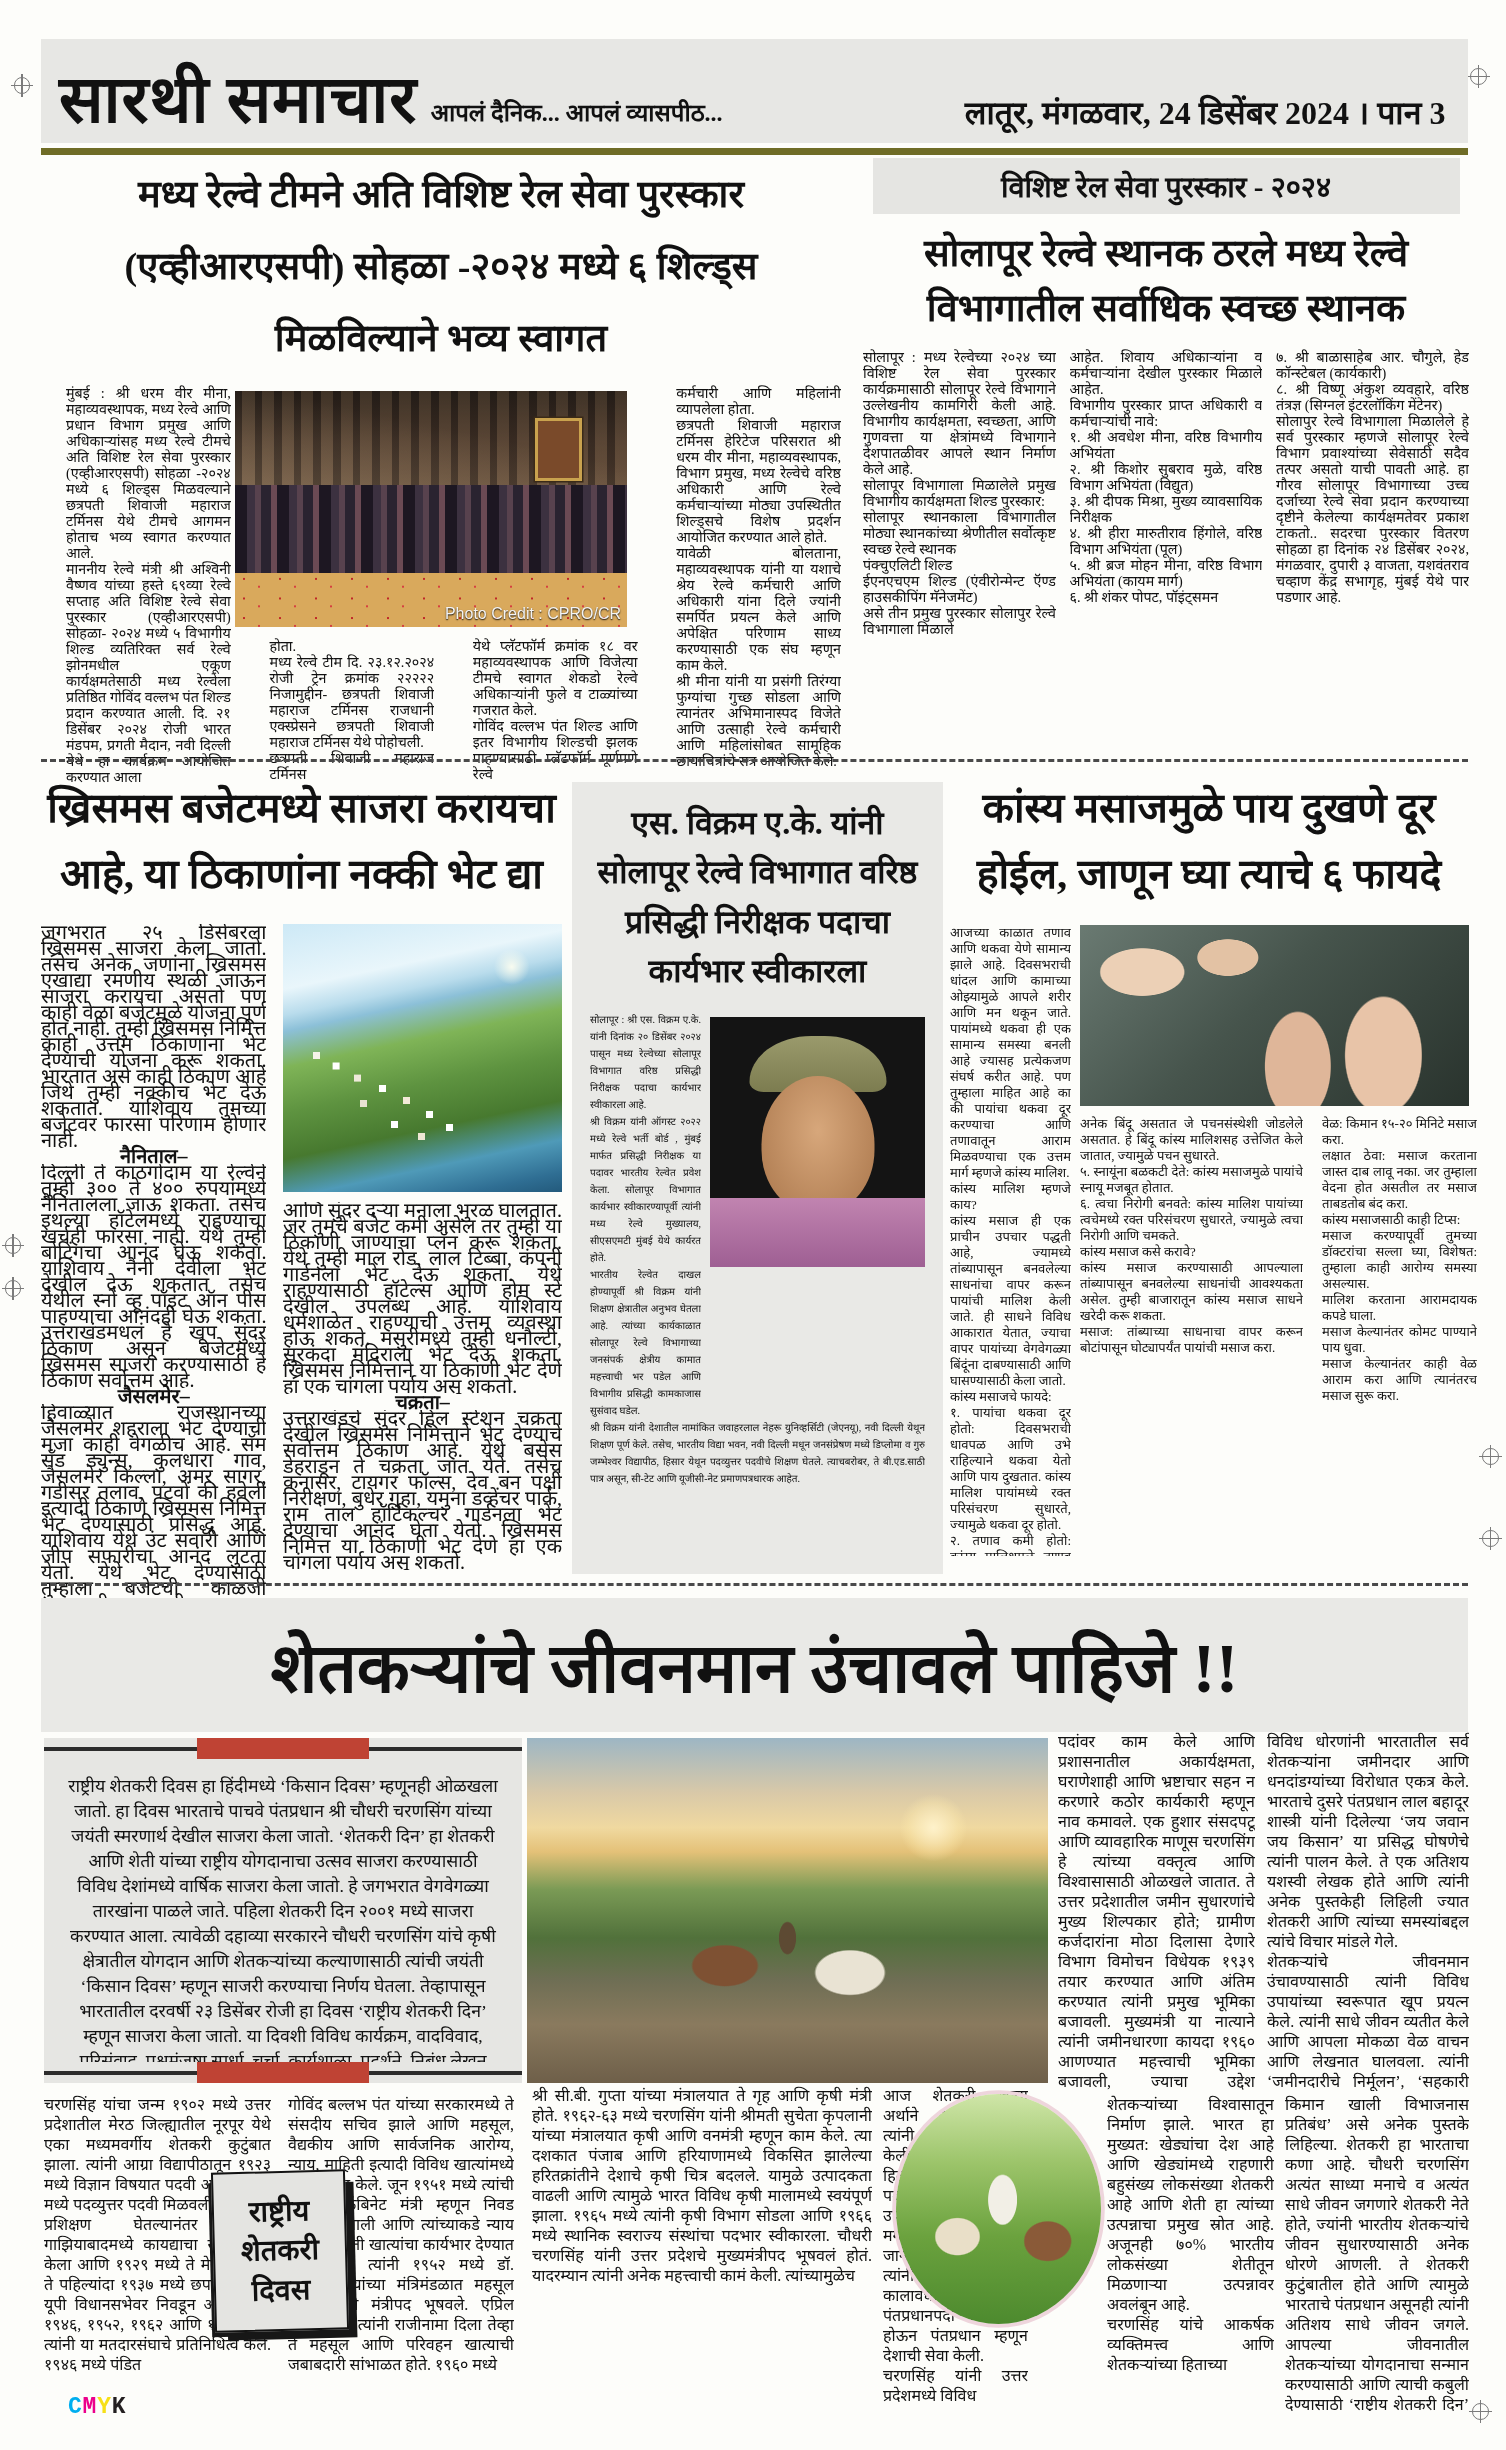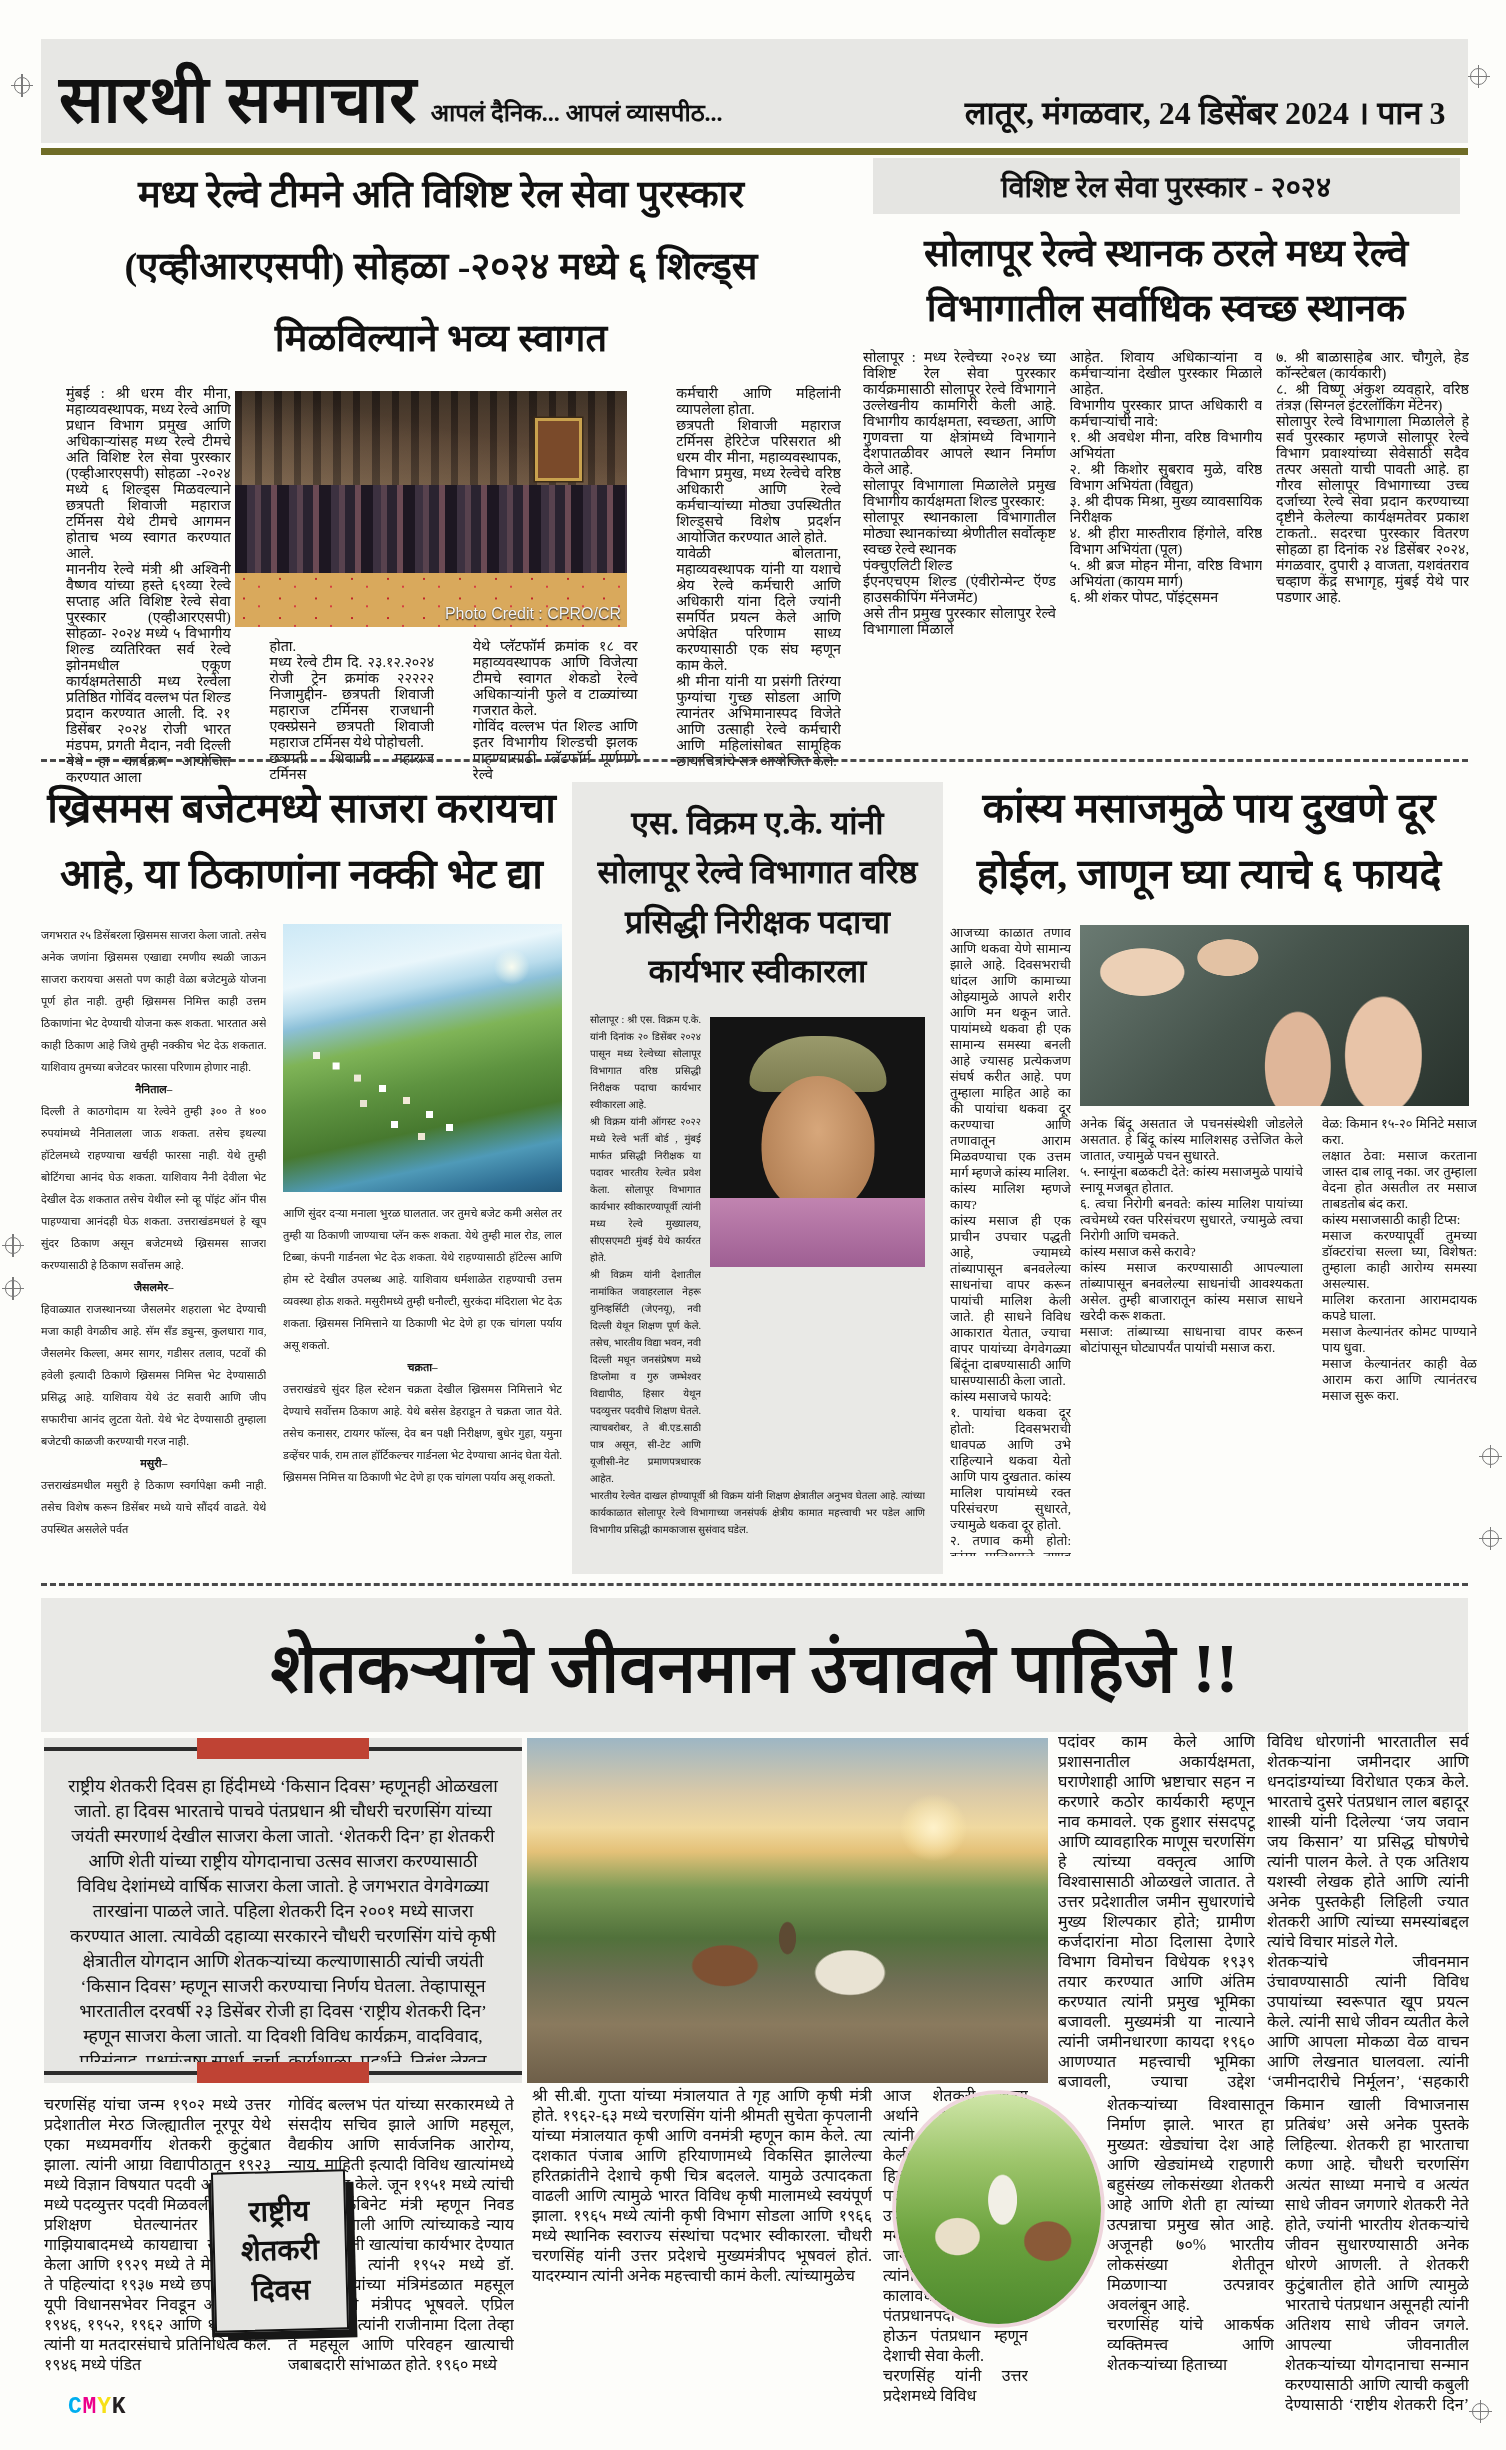--- a/index.html
+++ b/index.html
@@ -47,21 +47,21 @@
   .art2 h2 { font-size:38px; line-height:1.45; margin-top:12px; }
   .art2-body { margin-top:13.6px; height:426px; display:flex; gap:13.6px; }
   .art2-body .col { width:193px; font-size:14.3px; line-height:16px; }
 
   
   .art3 { position:absolute; left:41px; top:776px; width:521px; }
   .art3 h2 { font-size:41px; line-height:1.6; }
   .art3-body { margin-top:16.6px; height:631px; display:flex; gap:16.6px; }
   .art3-body .colA { width:226px; }
   .art3-body .colB { width:279px; }
-  .art3 .bodytext, .art3 .subhead { font-size:11px; line-height:22px; }
+  .art3 .bodytext, .art3 .subhead { font-size:20px; line-height:16px; }
   .hills { width:279px; height:268px; margin-bottom:10.5px;
     background:
       radial-gradient(circle 25.6px at 82% 16%, rgba(255,255,240,.9), rgba(255,255,240,0) 70%),
       linear-gradient(168deg, #cde9f6 0%, #e9f6fb 20%, #b9dcec 28%, #8cc0d8 33%, #7fb457 44%, #5e9340 58%, #47792f 72%, #4f9ab8 84%, #2f6e93 94%, #235a7c 100%);
     position:relative; overflow:hidden; }
   .hills::before { content:""; position:absolute; left:30px; top:128px; width:6.8px; height:6.8px; background:#f6f3ea;
     box-shadow:19.6px 10.5px 0 #fff,41px 22.6px 0 #efe9da,66px 33px 0 #fff,90px 45px 0 #f3ead8,113px 59px 0 #fff,47px 48px 0 #e8e2d2,78px 69px 0 #fff,105px 81px 0 #efe6d4,133px 72px 0 #fff; }
 
   
   .art4 { position:absolute; left:572px; top:782px; width:371px; height:792px; background:#e9e9e6; padding:16.6px 18px; }
@@ -243,22 +243,22 @@
 
   <section class="art4">
     <h2 class="headline">एस. विक्रम ए.के. यांनी सोलापूर रेल्वे विभागात वरिष्ठ प्रसिद्धी निरीक्षक पदाचा कार्यभार स्वीकारला</h2>
     <div class="portrait" style="float:right; shape-outside:margin-box;">
       <div class="cap"></div>
       <div class="face"></div>
       <div class="shirt"></div>
     </div>
     <p class="bodytext">सोलापूर : श्री एस. विक्रम ए.के. यांनी दिनांक २० डिसेंबर २०२४ पासून मध्य रेल्वेच्या सोलापूर विभागात वरिष्ठ प्रसिद्धी निरीक्षक पदाचा कार्यभार स्वीकारला आहे.</p>
     <p class="bodytext">श्री विक्रम यांनी ऑगस्ट २०२२ मध्ये रेल्वे भर्ती बोर्ड , मुंबई मार्फत प्रसिद्धी निरीक्षक या पदावर भारतीय रेल्वेत प्रवेश केला. सोलापूर विभागात कार्यभार स्वीकारण्यापूर्वी त्यांनी मध्य रेल्वे मुख्यालय, सीएसएमटी मुंबई येथे कार्यरत होते.</p>
+    <p class="bodytext">भारतीय रेल्वेत दाखल होण्यापूर्वी श्री विक्रम यांनी शिक्षण क्षेत्रातील अनुभव घेतला आहे. त्यांच्या कार्यकाळात सोलापूर रेल्वे विभागाच्या जनसंपर्क क्षेत्रीय कामात महत्त्वाची भर पडेल आणि विभागीय प्रसिद्धी कामकाजास सुसंवाद घडेल.</p>
     <p class="bodytext">श्री विक्रम यांनी देशातील नामांकित जवाहरलाल नेहरू युनिव्हर्सिटी (जेएनयू), नवी दिल्ली येथून शिक्षण पूर्ण केले. तसेच, भारतीय विद्या भवन, नवी दिल्ली मधून जनसंप्रेषण मध्ये डिप्लोमा व गुरु जम्भेश्वर विद्यापीठ, हिसार येथून पदव्युत्तर पदवीचे शिक्षण घेतले. त्याचबरोबर, ते बी.एड.साठी पात्र असून, सी-टेट आणि यूजीसी-नेट प्रमाणपत्रधारक आहेत.</p>
-    <p class="bodytext">भारतीय रेल्वेत दाखल होण्यापूर्वी श्री विक्रम यांनी शिक्षण क्षेत्रातील अनुभव घेतला आहे. त्यांच्या कार्यकाळात सोलापूर रेल्वे विभागाच्या जनसंपर्क क्षेत्रीय कामात महत्त्वाची भर पडेल आणि विभागीय प्रसिद्धी कामकाजास सुसंवाद घडेल.</p>
   </section>
 
   <section class="art5">
     <h2 class="headline">कांस्य मसाजमुळे पाय दुखणे दूर होईल, जाणून घ्या त्याचे ६ फायदे</h2>
     <div class="art5-body">
       <div class="colN m1 bodytext">आजच्या काळात तणाव आणि थकवा येणे सामान्य झाले आहे. दिवसभराची धांदल आणि कामाच्या ओझ्यामुळे आपले शरीर आणि मन थकून जाते. पायांमध्ये थकवा ही एक सामान्य समस्या बनली आहे ज्यासह प्रत्येकजण संघर्ष करीत आहे. पण तुम्हाला माहित आहे का की पायांचा थकवा दूर करण्याचा आणि तणावातून आराम मिळवण्याचा एक उत्तम मार्ग म्हणजे कांस्य मालिश.
 कांस्य मालिश म्हणजे काय?
 कांस्य मसाज ही एक प्राचीन उपचार पद्धती आहे, ज्यामध्ये तांब्यापासून बनवलेल्या साधनांचा वापर करून पायांची मालिश केली जाते. ही साधने विविध आकारात येतात, ज्याचा वापर पायांच्या वेगवेगळ्या बिंदूंना दाबण्यासाठी आणि घासण्यासाठी केला जातो.
 कांस्य मसाजचे फायदे:
 १. पायांचा थकवा दूर होतो: दिवसभराची धावपळ आणि उभे राहिल्याने थकवा येतो आणि पाय दुखतात. कांस्य मालिश पायांमध्ये रक्त परिसंचरण सुधारते, ज्यामुळे थकवा दूर होतो.

